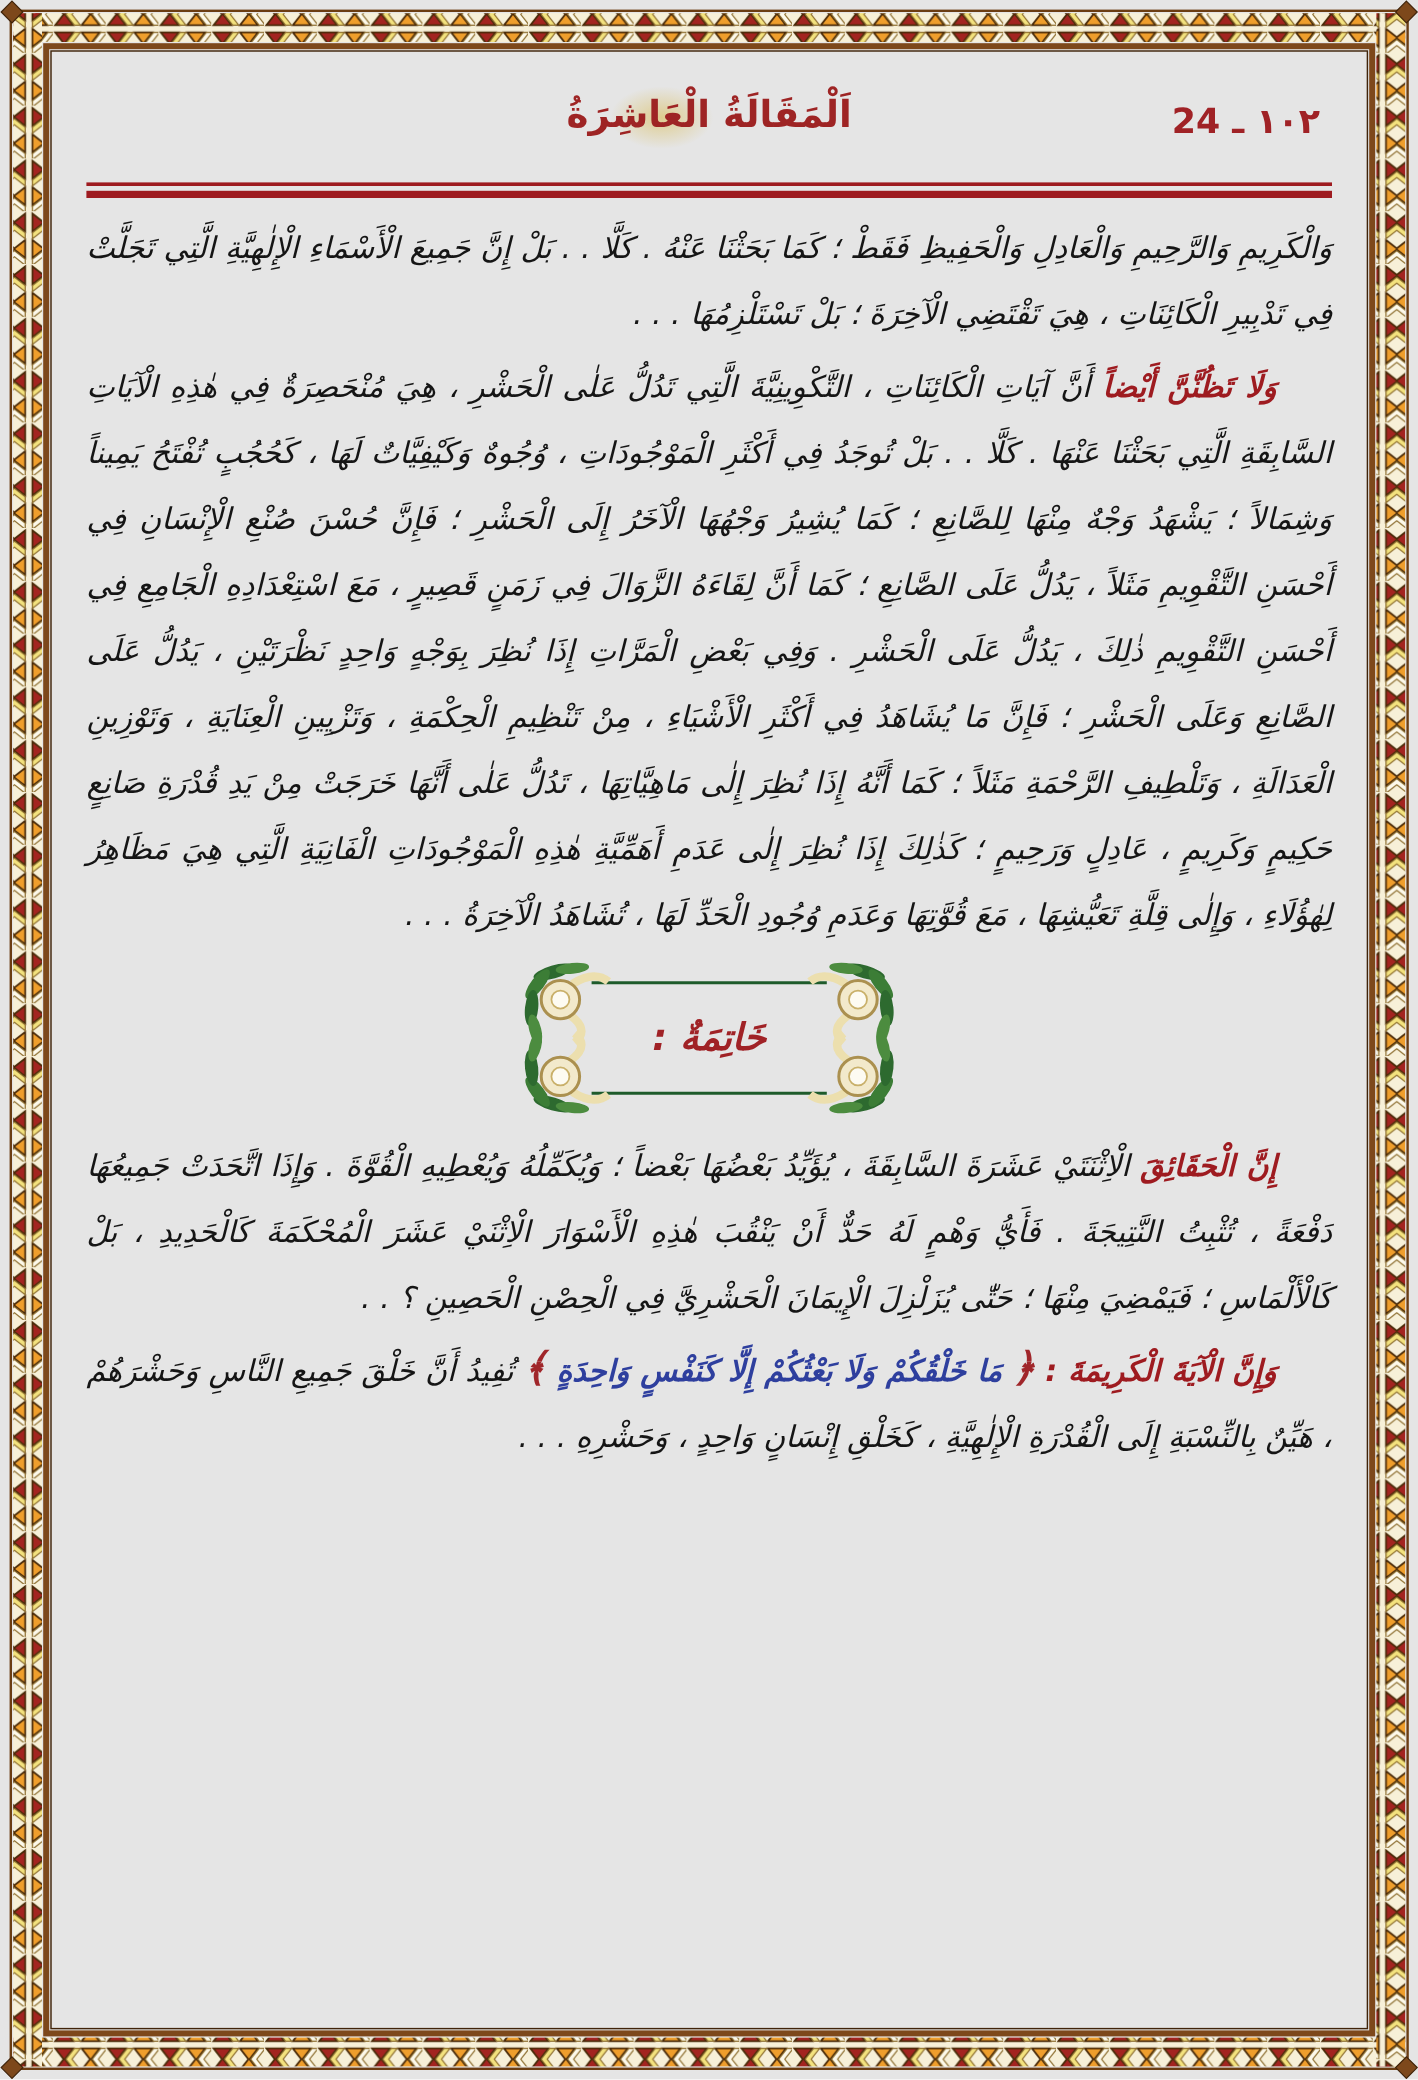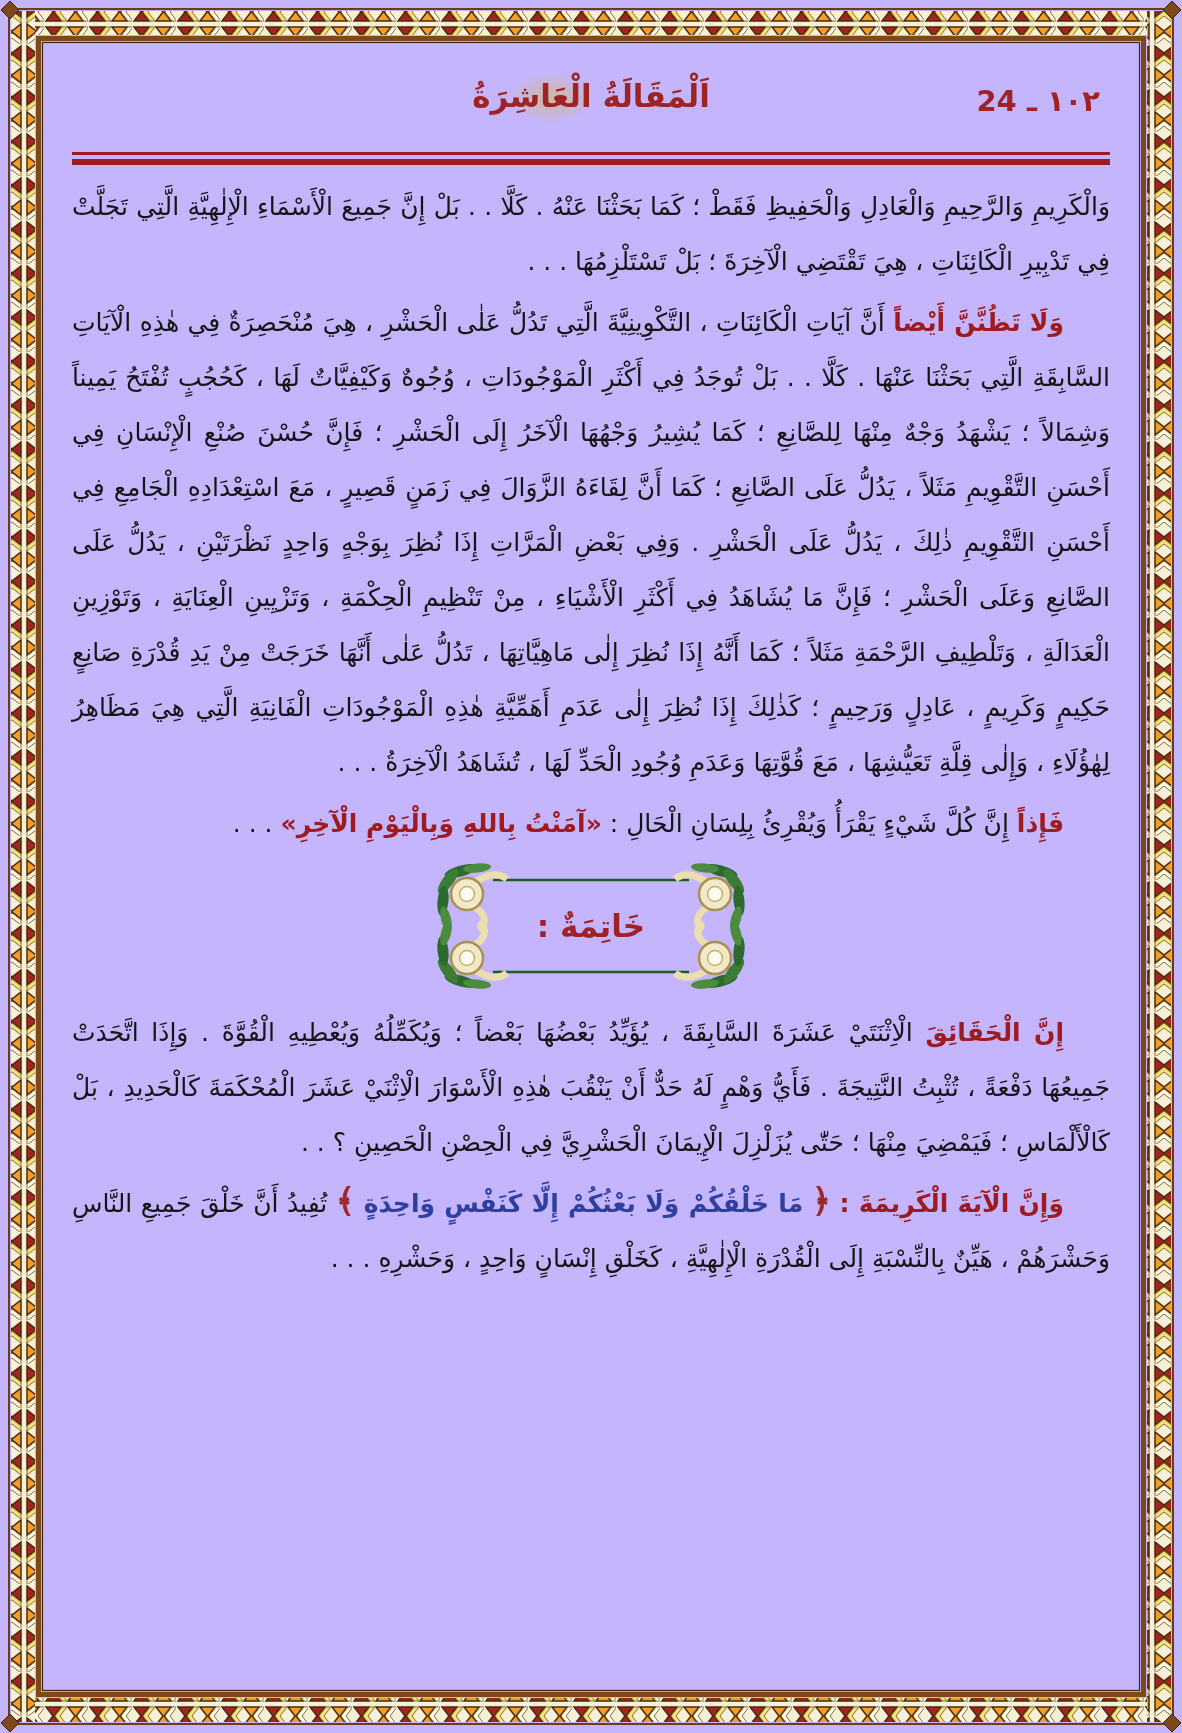--- a/index.html
+++ b/index.html
@@ -1,18 +1,18 @@
 <!DOCTYPE html>
 <html lang="ar"><head>
 <meta charset="utf-8">
 <style>
   html,body { margin:0; padding:0; background:#ffffff; }
   .page {
     position:relative; width:1182px; height:1733px; margin:0 auto;
-    background:#c4b5fd; overflow:hidden;
+    background:#e5e5e5; overflow:hidden;
     font-family:"DejaVu Sans", sans-serif;
   }
   .frame-svg { position:absolute; left:0; top:0; }
 
   .content {
     position:absolute; top:56px; left:56px; right:56px; bottom:50px;
     overflow:hidden;
   }
 
   .header { position:relative; height:92px; }
@@ -30,21 +30,21 @@
     background:radial-gradient(closest-side, rgba(216,184,72,.55), rgba(216,184,72,0));
   }
 
   .double-rule {
     height:4px; margin:4px 16px 0;
     border-top:3px solid #9e1b20; border-bottom:6px solid #9e1b20;
   }
 
   .body-text {
     direction:rtl; text-align:justify; padding:14px 16px 0;
-    font-size:25px; line-height:2.2; color:#151515;
+    font-size:25px; line-height:2.2; color:#151515;font-style:italic;
   }
   .body-text p { margin:0 0 6px; }
   .indent { text-indent:46px; }
   .lead   { color:#9e1b20; font-weight:bold; }
   .quote-red { color:#9e1b20; font-weight:bold; }
   .verse  { color:#2e3f9e; font-weight:bold; }
   .vbracket { color:#a0262a; font-weight:bold; font-size:33px; line-height:1; }
 
   .khatima { position:relative; width:320px; height:134px; margin:8px auto 12px; }
   .khatima-svg { position:absolute; left:0; top:0; }
@@ -107,26 +107,20 @@
 
       <p>
         <span>وَالْكَرِيمِ وَالرَّحِيمِ وَالْعَادِلِ وَالْحَفِيظِ فَقَطْ ؛ كَمَا بَحَثْنَا عَنْهُ . كَلَّا . . بَلْ إِنَّ جَمِيعَ الْأَسْمَاءِ الْإِلٰهِيَّةِ الَّتِي تَجَلَّتْ فِي تَدْبِيرِ الْكَائِنَاتِ ، هِيَ تَقْتَضِي الْآخِرَةَ ؛ بَلْ تَسْتَلْزِمُهَا . . .</span>
       </p>
 
       <p class="indent">
         <span class="lead">وَلَا تَظُنَّنَّ أَيْضاً</span>
         <span>أَنَّ آيَاتِ الْكَائِنَاتِ ، التَّكْوِينِيَّةَ الَّتِي تَدُلُّ عَلٰى الْحَشْرِ ، هِيَ مُنْحَصِرَةٌ فِي هٰذِهِ الْآيَاتِ السَّابِقَةِ الَّتِي بَحَثْنَا عَنْهَا . كَلَّا . . بَلْ تُوجَدُ فِي أَكْثَرِ الْمَوْجُودَاتِ ، وُجُوهٌ وَكَيْفِيَّاتٌ لَهَا ، كَحُجُبٍ تُفْتَحُ يَمِيناً وَشِمَالاً ؛ يَشْهَدُ وَجْهٌ مِنْهَا لِلصَّانِعِ ؛ كَمَا يُشِيرُ وَجْهُهَا الْآخَرُ إِلَى الْحَشْرِ ؛ فَإِنَّ حُسْنَ صُنْعِ الْإِنْسَانِ فِي أَحْسَنِ التَّقْوِيمِ مَثَلاً ، يَدُلُّ عَلَى الصَّانِعِ ؛ كَمَا أَنَّ لِقَاءَهُ الزَّوَالَ فِي زَمَنٍ قَصِيرٍ ، مَعَ اسْتِعْدَادِهِ الْجَامِعِ فِي أَحْسَنِ التَّقْوِيمِ ذٰلِكَ ، يَدُلُّ عَلَى الْحَشْرِ . وَفِي بَعْضِ الْمَرَّاتِ إِذَا نُظِرَ بِوَجْهٍ وَاحِدٍ نَظْرَتَيْنِ ، يَدُلُّ عَلَى الصَّانِعِ وَعَلَى الْحَشْرِ ؛ فَإِنَّ مَا يُشَاهَدُ فِي أَكْثَرِ الْأَشْيَاءِ ، مِنْ تَنْظِيمِ الْحِكْمَةِ ، وَتَزْيِينِ الْعِنَايَةِ ، وَتَوْزِينِ الْعَدَالَةِ ، وَتَلْطِيفِ الرَّحْمَةِ مَثَلاً ؛ كَمَا أَنَّهُ إِذَا نُظِرَ إِلٰى مَاهِيَّاتِهَا ، تَدُلُّ عَلٰى أَنَّهَا خَرَجَتْ مِنْ يَدِ قُدْرَةِ صَانِعٍ حَكِيمٍ وَكَرِيمٍ ، عَادِلٍ وَرَحِيمٍ ؛ كَذٰلِكَ إِذَا نُظِرَ إِلٰى عَدَمِ أَهَمِّيَّةِ هٰذِهِ الْمَوْجُودَاتِ الْفَانِيَةِ الَّتِي هِيَ مَظَاهِرُ لِهٰؤُلَاءِ ، وَإِلٰى قِلَّةِ تَعَيُّشِهَا ، مَعَ قُوَّتِهَا وَعَدَمِ وُجُودِ الْحَدِّ لَهَا ، تُشَاهَدُ الْآخِرَةُ . . .</span>
       </p>
 
-      <p class="indent">
-        <span class="lead">فَإِذاً</span>
-        <span>إِنَّ كُلَّ شَيْءٍ يَقْرَأُ وَيُقْرِئُ بِلِسَانِ الْحَالِ :</span>
-        <span class="quote-red">«آمَنْتُ بِاللهِ وَبِالْيَوْمِ الْآخِرِ»</span>
-        <span>. . .</span>
-      </p>
 
       <div class="khatima">
         <svg class="khatima-svg" width="320" height="134" viewBox="0 0 320 134">
           <defs>
             <g id="corner">
               <ellipse cx="30" cy="12" rx="17" ry="5.5" fill="#2d6a2f" transform="rotate(-16 30 12)"></ellipse>
               <ellipse cx="46" cy="9" rx="14" ry="4.5" fill="#4c8c3f" transform="rotate(-6 46 9)"></ellipse>
               <ellipse cx="17" cy="22" rx="15" ry="5.5" fill="#3c7d36" transform="rotate(-52 17 22)"></ellipse>
               <ellipse cx="12" cy="42" rx="15" ry="5.5" fill="#2d6a2f" transform="rotate(-84 12 42)"></ellipse>
               <ellipse cx="15" cy="60" rx="13" ry="5" fill="#4c8c3f" transform="rotate(-104 15 60)"></ellipse>

